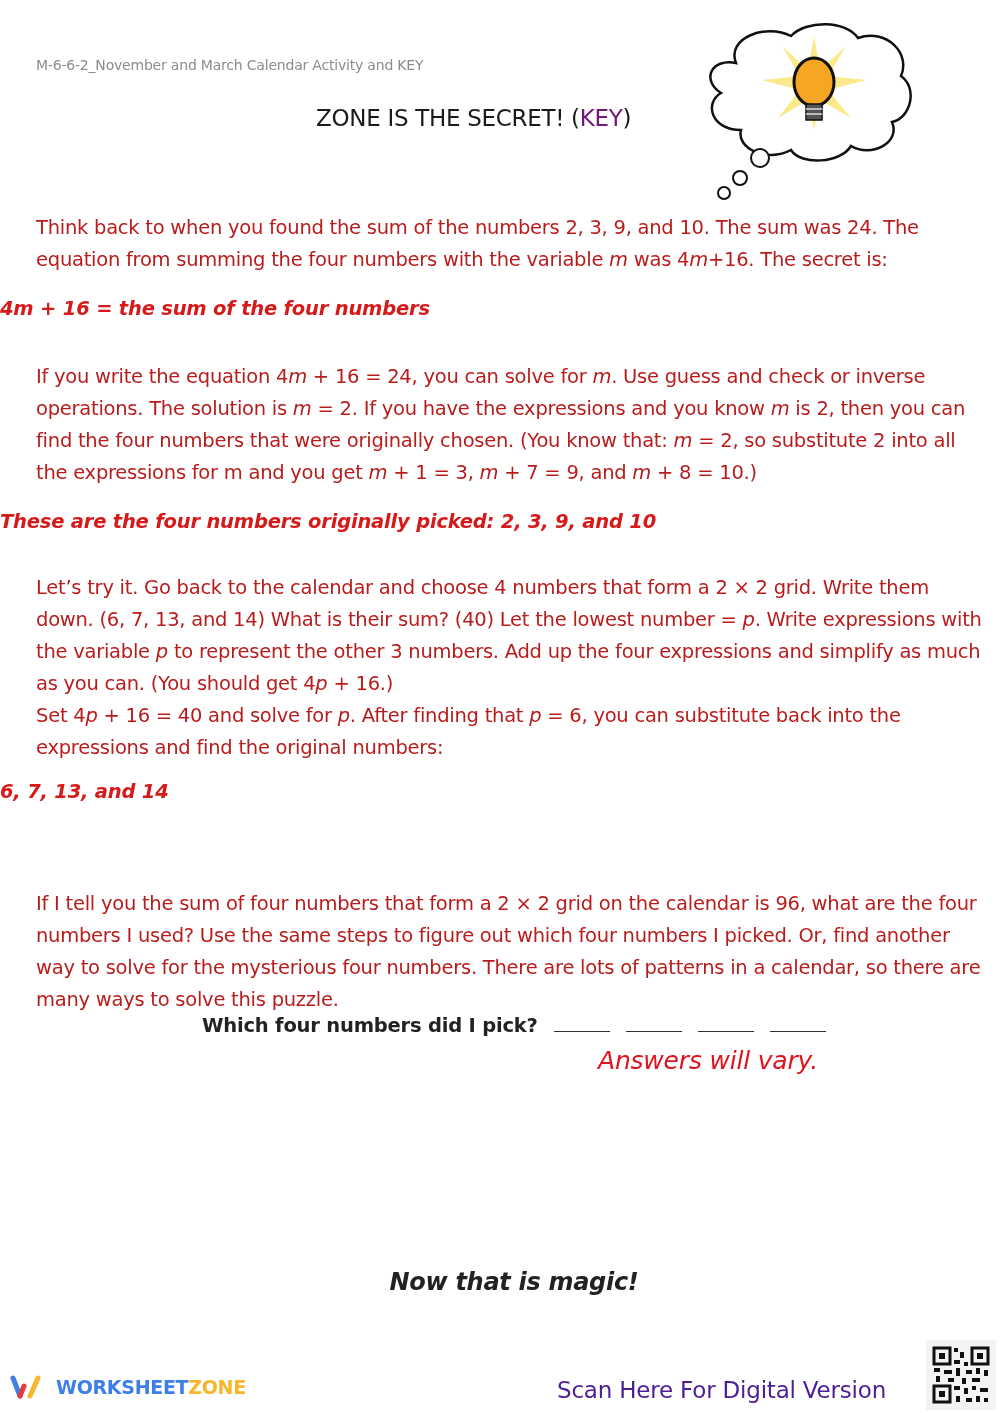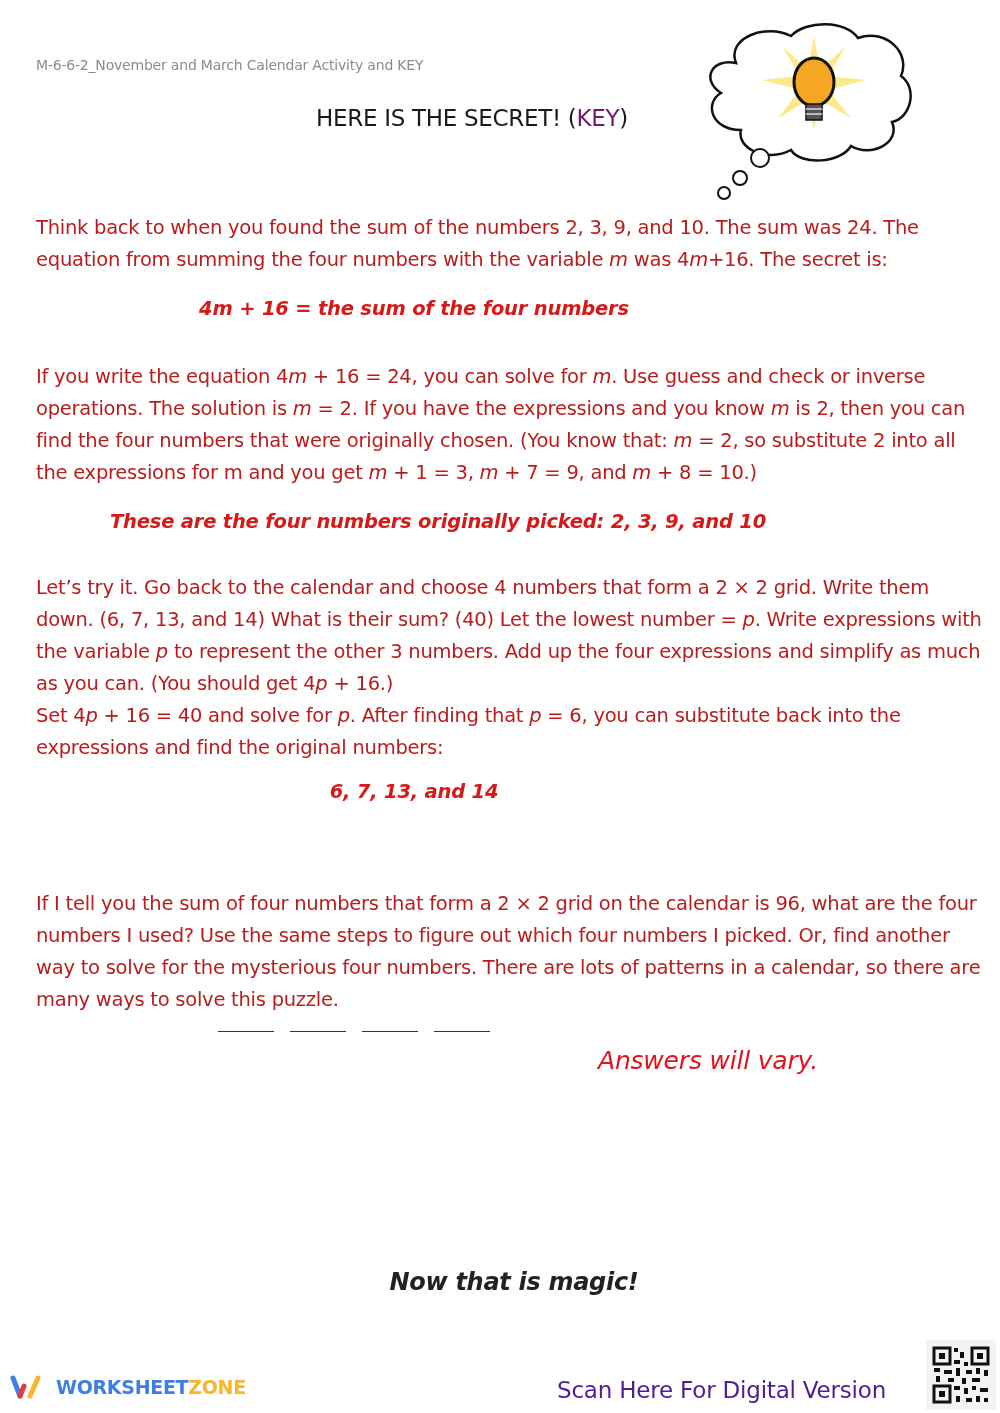--- a/index.html
+++ b/index.html
@@ -16,21 +16,21 @@
     font-size: 23px; color: #1a1a1a; letter-spacing: -0.3px;
   }
   .title .key { color: #701a75; }
   .thought-art { position: absolute; left: 696px; top: 18px; width: 220px; height: 190px; }
   .para {
     position: absolute; left: 36px; width: 948px;
     font-size: 19.5px; line-height: 32px; color: #b91c1c; letter-spacing: -0.25px;
   }
   .para i { font-style: italic; }
   .highlight {
-    position: absolute; left: 0; width: 828px; text-align: center;
+    position: absolute; left: 0; width: 828px; 
     font-size: 19.5px; font-style: italic; font-weight: bold; color: #d61a1a; letter-spacing: -0.2px;
   }
   .question {
     position: absolute; left: 202px; top: 1013px;
     font-size: 19.5px; font-weight: bold; color: #222; letter-spacing: -0.2px;
   }
   .blank { display: inline-block; width: 56px; border-bottom: 1.5px solid #333; margin-left: 16px; height: 18px; vertical-align: baseline; }
   .answer-note {
     position: absolute; left: 598px; top: 1046px;
     font-size: 25px; font-style: italic; color: #e0141e; letter-spacing: -0.2px;
@@ -47,21 +47,21 @@
     position: absolute; left: 557px; top: 1377px;
     font-size: 23px; color: #4c1d95; letter-spacing: -0.2px;
   }
   .qr { position: absolute; left: 926px; top: 1340px; width: 70px; height: 70px; background: #f3f3f3; }
 </style>
 </head>
 <body>
 
 <div class="doc-id">M-6-6-2_November and March Calendar Activity and KEY</div>
 
-<div class="title"><span>HERE IS THE SECRET! (</span><span class="key">KEY</span><span>)</span></div>
+<div class="title"><span>ZONE IS THE SECRET! (</span><span class="key">KEY</span><span>)</span></div>
 
 <div class="thought-art">
   <svg width="220" height="190" viewBox="0 0 220 190">
     <path d="M40 45 C30 20 70 5 95 18 C110 2 150 2 162 20 C190 10 215 35 205 58 C222 70 215 100 196 104 C205 125 175 140 155 128 C145 145 105 148 95 132 C70 145 40 130 45 112 C15 112 8 85 25 75 C5 62 15 40 40 45 Z" fill="#ffffff" stroke="#111" stroke-width="2.5"></path>
     <polygon points="118,18 124,52 150,28 132,58 170,62 132,72 155,100 124,82 118,112 112,82 82,100 104,72 66,62 104,58 86,28 112,52" fill="#fbe98a"></polygon>
     <ellipse cx="118" cy="64" rx="20" ry="24" fill="#f5a623" stroke="#111" stroke-width="3"></ellipse>
     <rect x="110" y="86" width="16" height="16" fill="#555" stroke="#111" stroke-width="1.5"></rect>
     <line x1="110" y1="91" x2="126" y2="91" stroke="#ddd" stroke-width="1.5"></line>
     <line x1="110" y1="96" x2="126" y2="96" stroke="#ddd" stroke-width="1.5"></line>
     <circle cx="64" cy="140" r="9" fill="#fff" stroke="#111" stroke-width="2"></circle>
@@ -69,29 +69,29 @@
     <circle cx="28" cy="175" r="6" fill="#fff" stroke="#111" stroke-width="2"></circle>
   </svg>
 </div>
 
 <div class="para" style="top:212px;"><span>Think back to when you found the sum of the numbers 2, 3, 9, and 10. The sum was 24. The equation from summing the four numbers with the variable </span><i>m</i><span> was 4</span><i>m</i><span>+16. The secret is:</span></div>
 
 <div class="highlight" style="top:297px;">4m + 16 = the sum of the four numbers</div>
 
 <div class="para" style="top:361px;"><span>If you write the equation 4</span><i>m</i><span> + 16 = 24, you can solve for </span><i>m</i><span>. Use guess and check or inverse operations. The solution is </span><i>m</i><span> = 2. If you have the expressions and you know </span><i>m</i><span> is 2, then you can find the four numbers that were originally chosen. (You know that: </span><i>m</i><span> = 2, so substitute 2 into all the expressions for m and you get </span><i>m</i><span> + 1 = 3, </span><i>m</i><span> + 7 = 9, and </span><i>m</i><span> + 8 = 10.)</span></div>
 
-<div class="highlight" style="top:510px;padding-left:24px;">These are the four numbers originally picked: 2, 3, 9, and 10</div>
+<div class="highlight" style="top:510px;">These are the four numbers originally picked: 2, 3, 9, and 10</div>
 
 <div class="para" style="top:572px;"><span>Let’s try it. Go back to the calendar and choose 4 numbers that form a 2 × 2 grid. Write them down. (6, 7, 13, and 14) What is their sum? (40) Let the lowest number = </span><i>p</i><span>. Write expressions with the variable </span><i>p</i><span> to represent the other 3 numbers. Add up the four expressions and simplify as much as you can. (You should get 4</span><i>p</i><span> + 16.)</span><br><span>Set 4</span><i>p</i><span> + 16 = 40 and solve for </span><i>p</i><span>. After finding that </span><i>p</i><span> = 6, you can substitute back into the expressions and find the original numbers:</span></div>
 
 <div class="highlight" style="top:780px;">6, 7, 13, and 14</div>
 
 <div class="para" style="top:888px;">If I tell you the sum of four numbers that form a 2 × 2 grid on the calendar is 96, what are the four numbers I used? Use the same steps to figure out which four numbers I picked. Or, find another way to solve for the mysterious four numbers. There are lots of patterns in a calendar, so there are many ways to solve this puzzle.</div>
 
-<div class="question"><span class="blank"></span><span class="blank"></span><span class="blank"></span><span class="blank"></span></div>
+<div class="question"><span>Which four numbers did I pick?</span><span class="blank"></span><span class="blank"></span><span class="blank"></span><span class="blank"></span></div>
 
 <div class="answer-note">Answers will vary.</div>
 
 <div class="closing">Now that is magic!</div>
 
 <div class="logo">
   <svg width="40" height="26" viewBox="0 0 40 26">
     <line x1="5" y1="4" x2="12" y2="22" stroke="#3d7fe6" stroke-width="5" stroke-linecap="round"></line>
     <line x1="16" y1="12" x2="12" y2="22" stroke="#e63b3b" stroke-width="5" stroke-linecap="round"></line>
     <line x1="30" y1="4" x2="22" y2="22" stroke="#f7b62c" stroke-width="5" stroke-linecap="round"></line>

